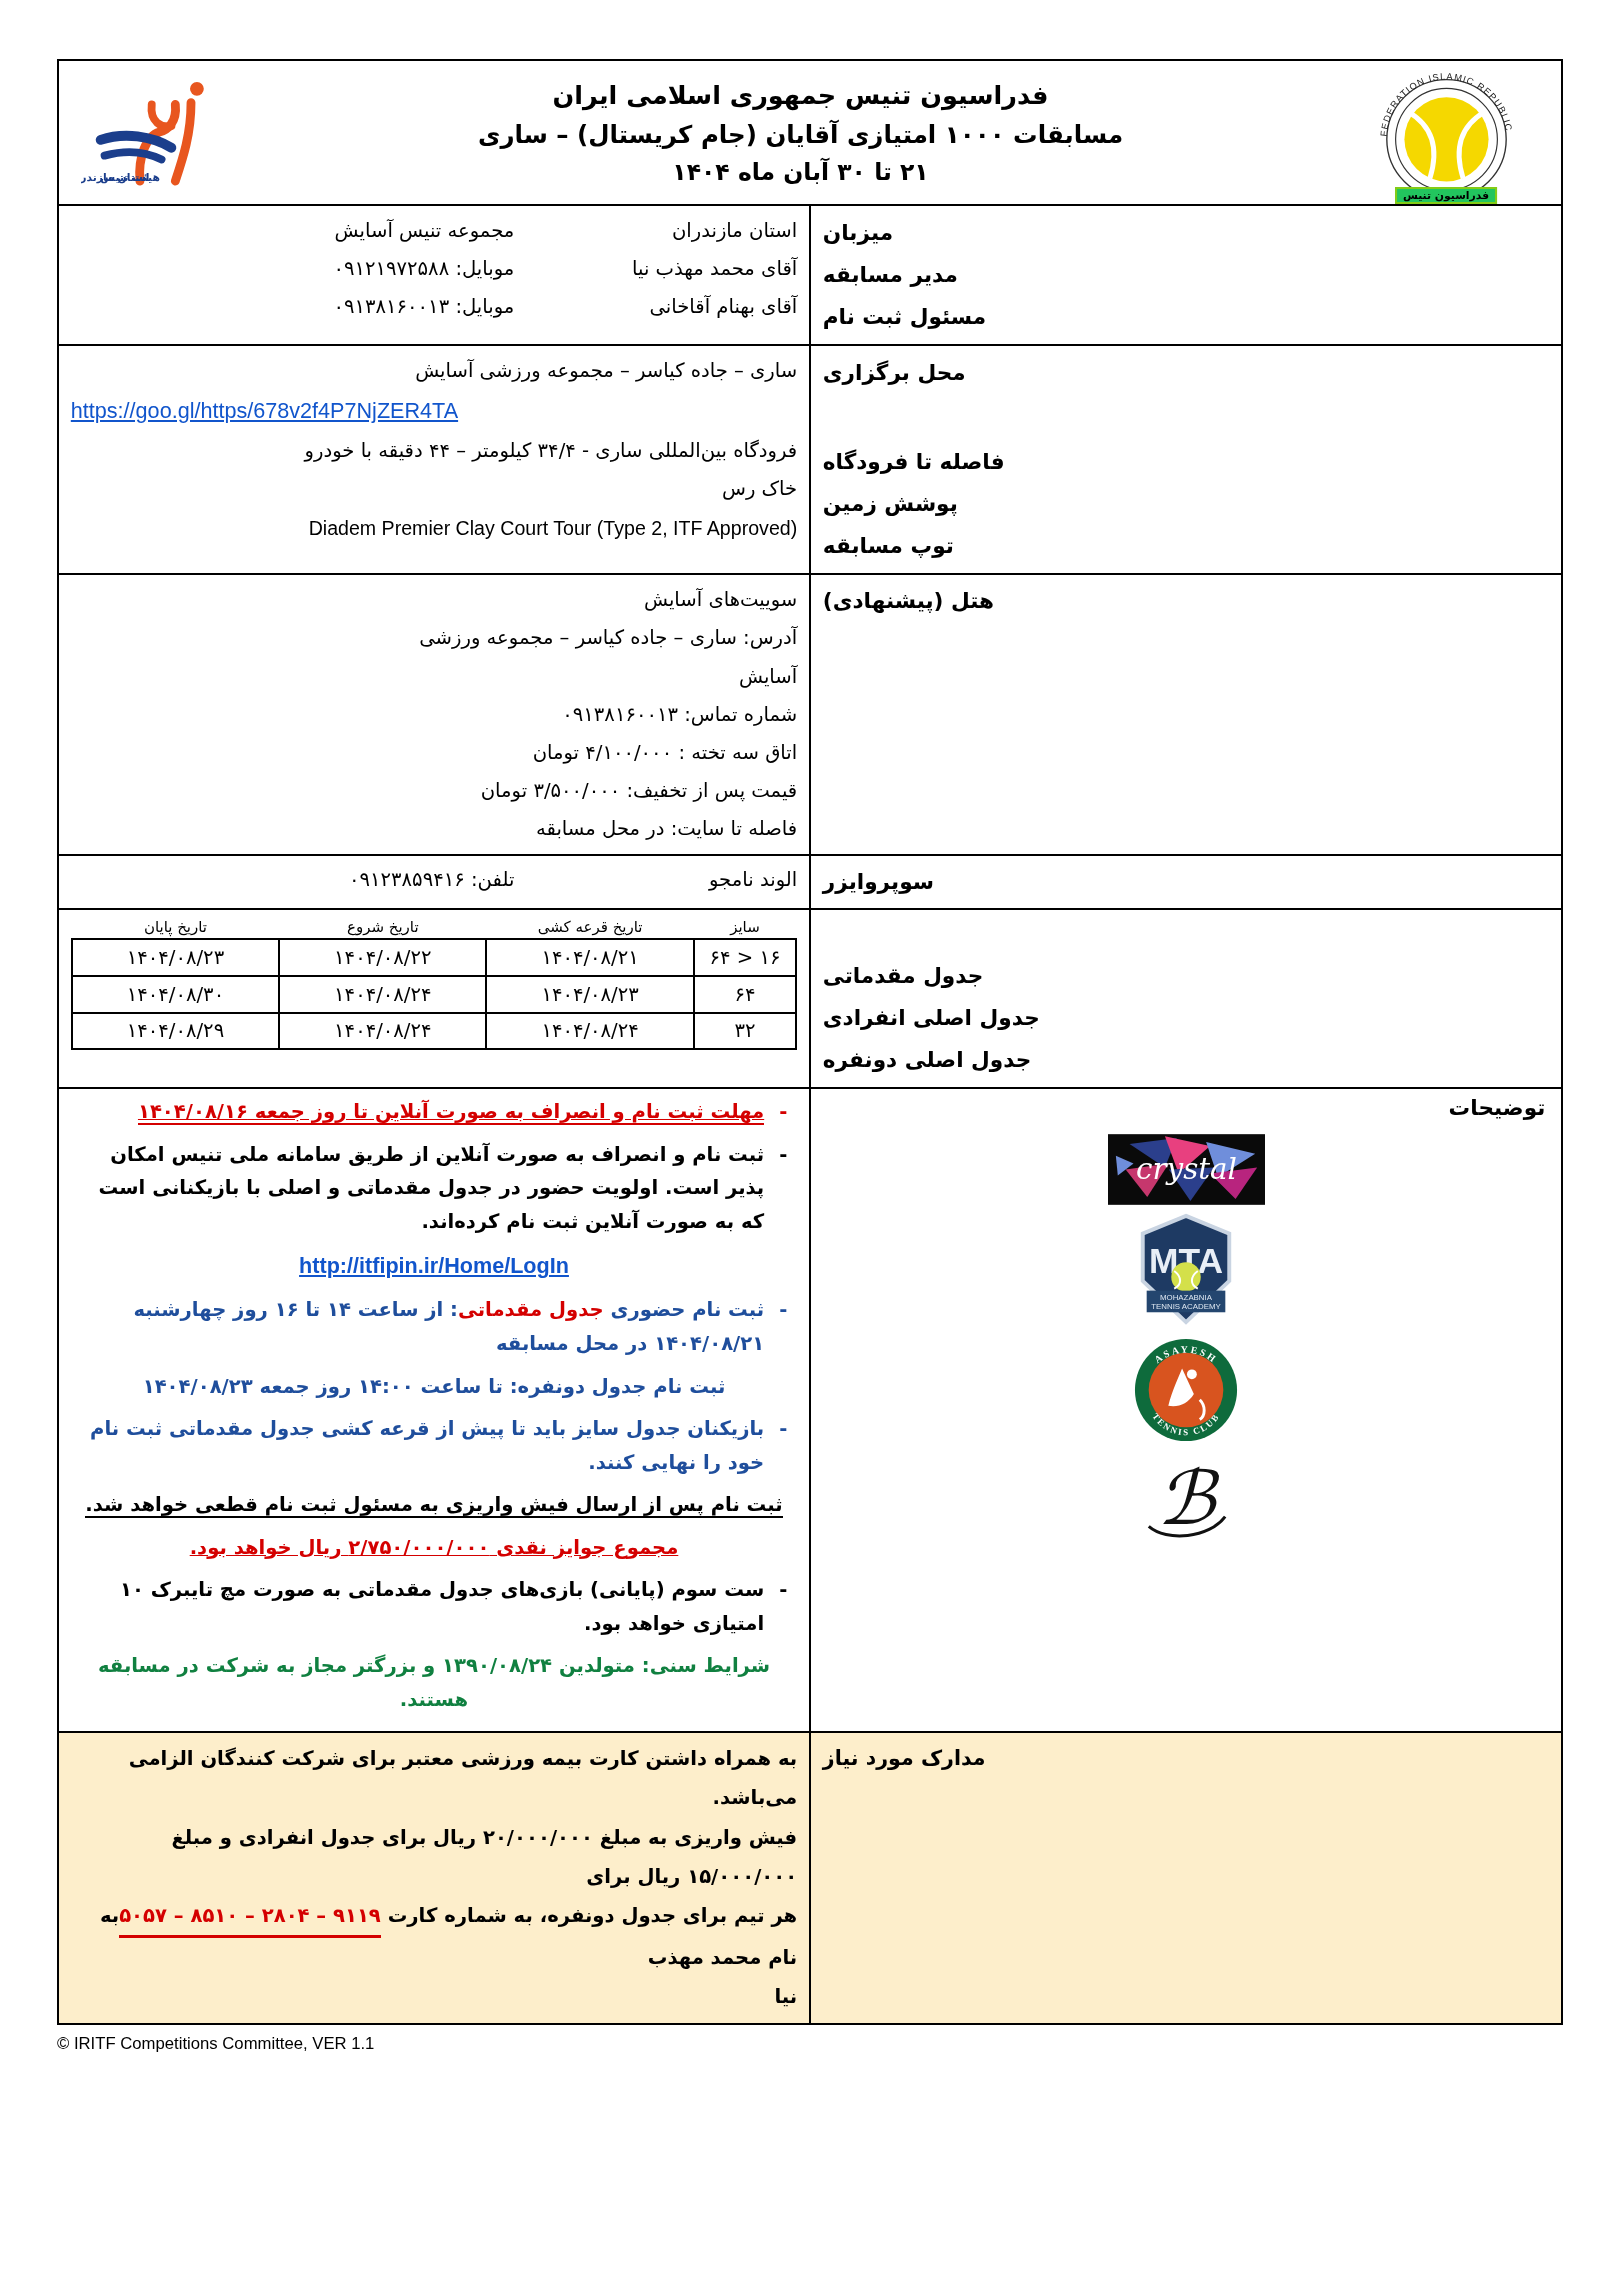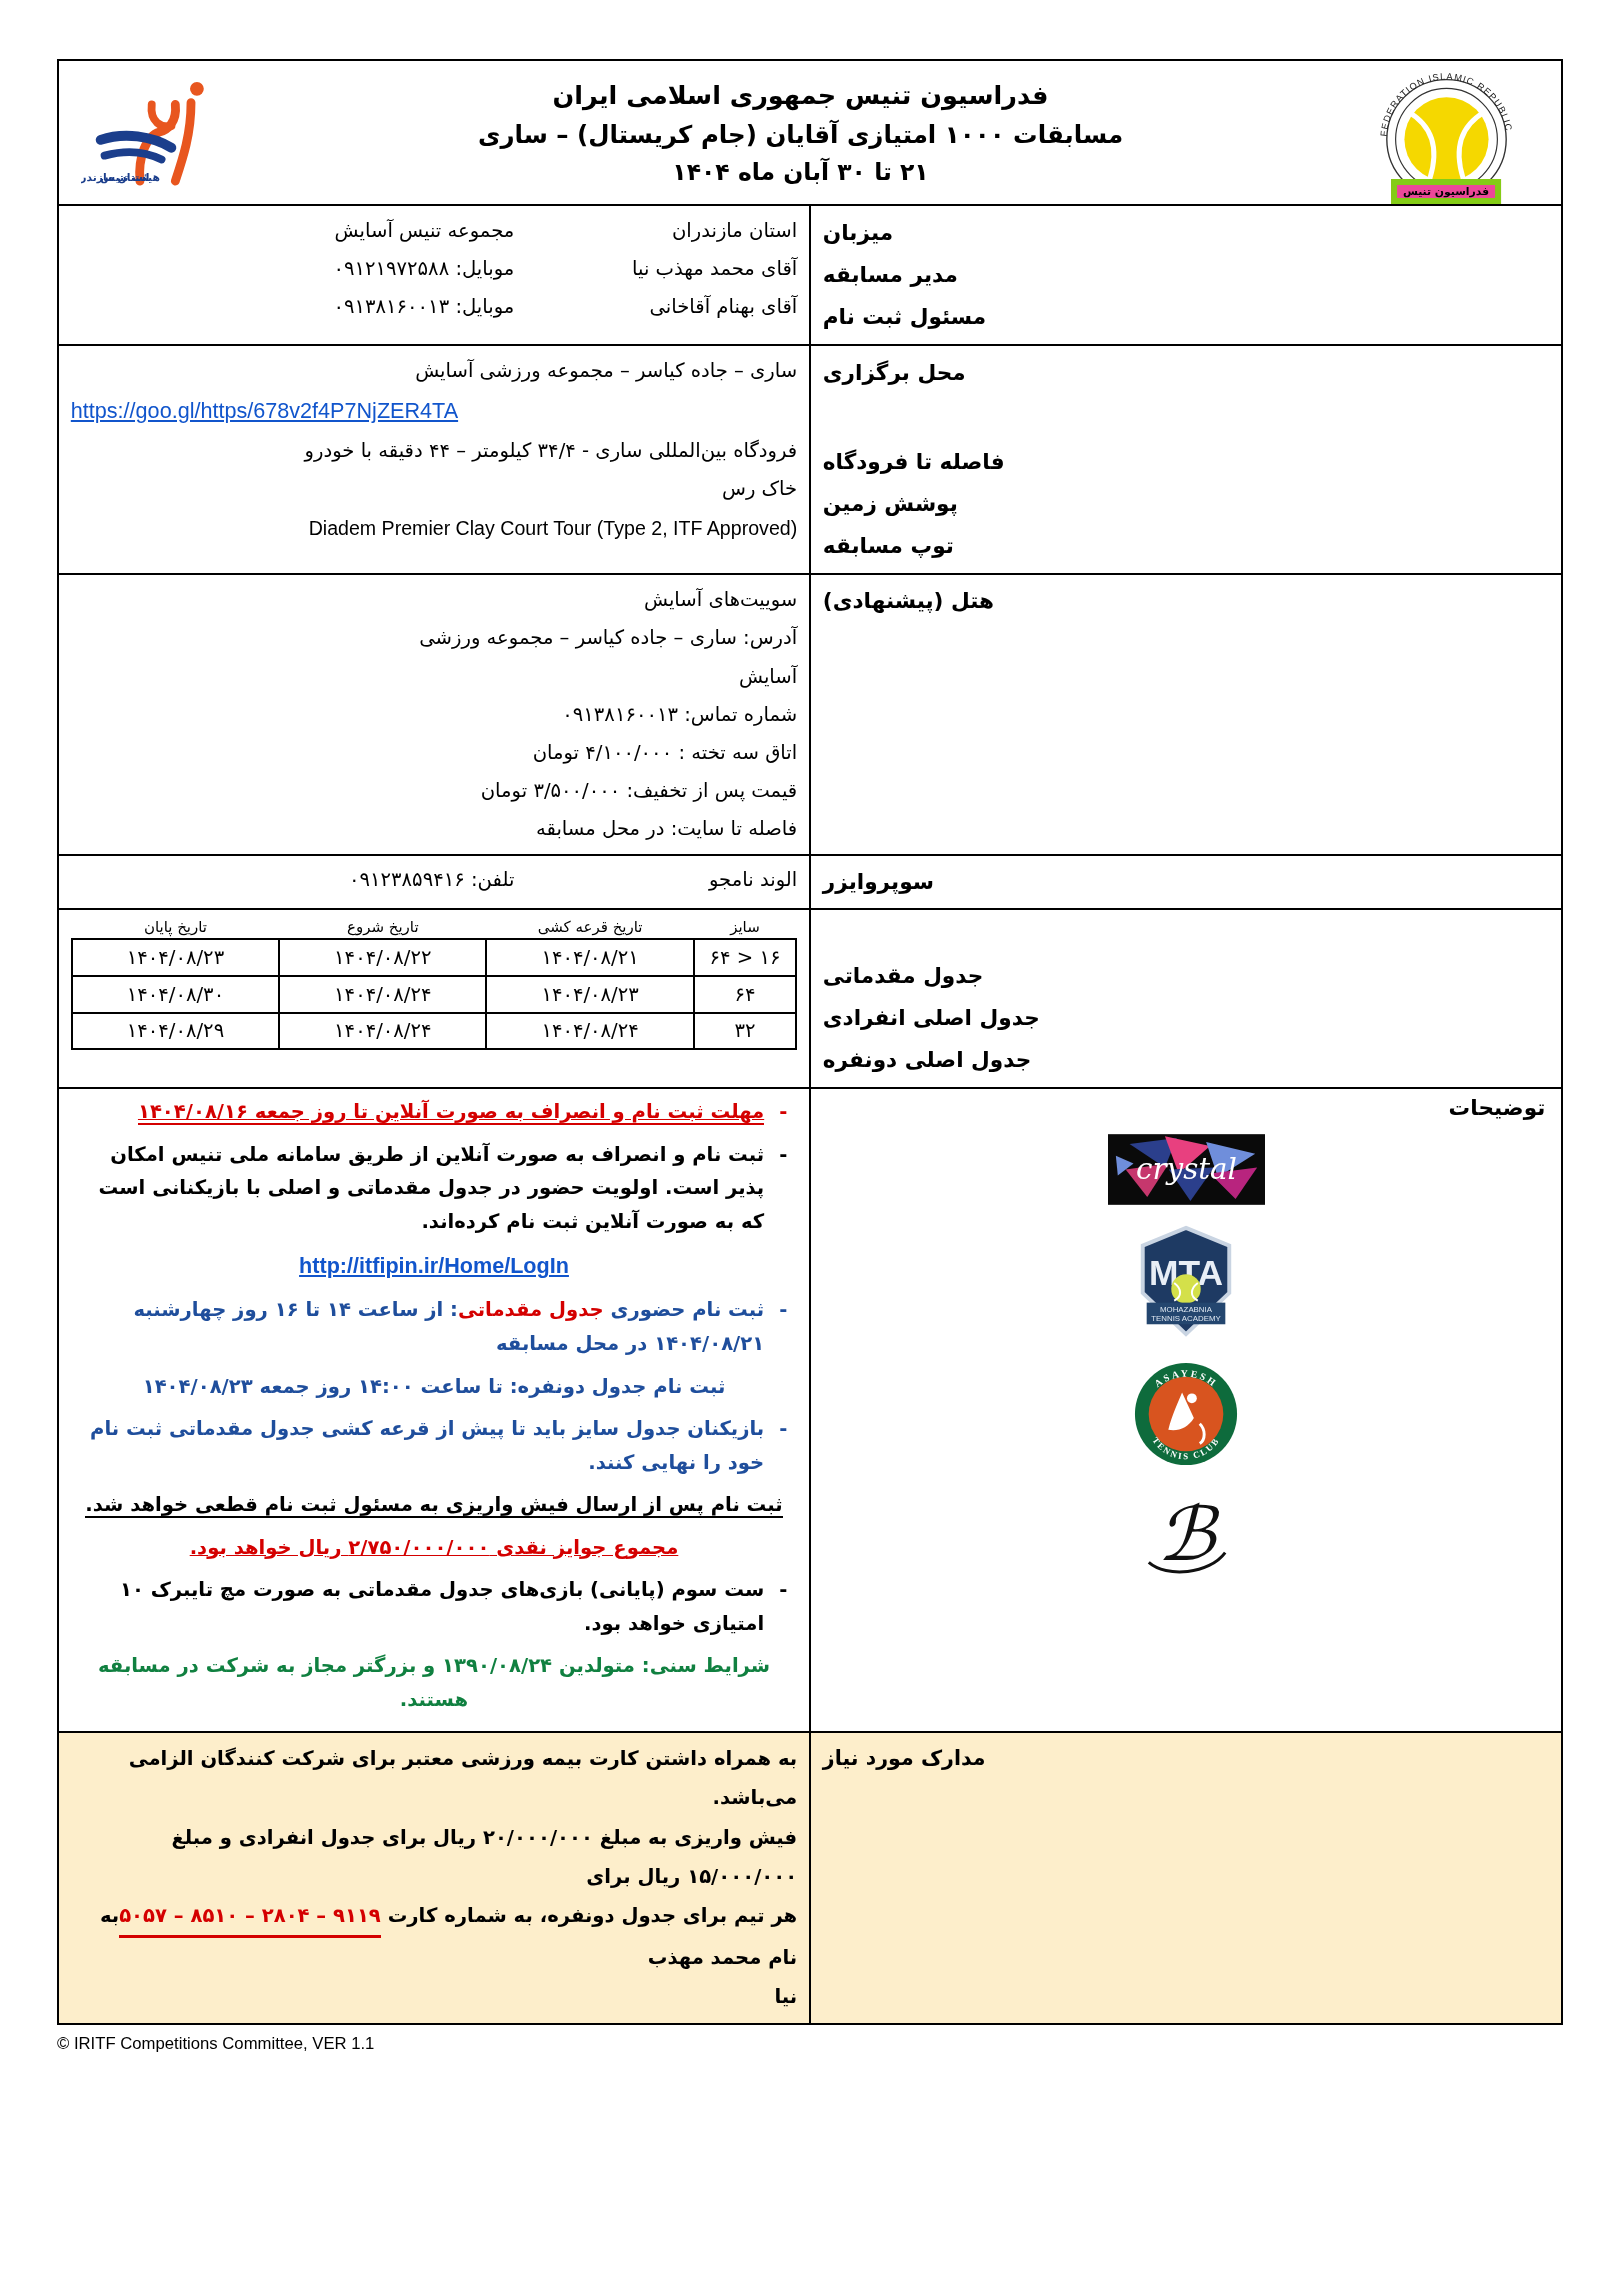--- a/index.html
+++ b/index.html
@@ -44,21 +44,21 @@
   .logo-box{width:211px;display:flex;align-items:center;justify-content:center;}
   .logo-box.right{width:230px;}
   
   .mz{position:relative;width:167px;height:116px;}
   .mz svg{display:block;}
   
   .fed{position:relative;width:147px;height:139px;}
   .fed .seal-txt{
     position:absolute;left:50%;transform:translateX(-50%);
     bottom:-2px;font-size:10.8px;font-weight:bold;
-    background:#ec4899;border:6px solid #84cc16;padding:0px 5.9px;white-space:nowrap;
+    background:#22c55e;border:2px solid #84cc16;padding:0px 5.9px;white-space:nowrap;
   }
   
   .lbl{
     width:211px;
     font-size:21.6px;font-weight:bold;
     text-align:left;
     padding-right:15.7px !important;
     line-height:1.85;
   }
   .val{font-size:19.6px;line-height:1.85;text-align:right;}
@@ -71,21 +71,21 @@
   .sub-rows > div{line-height:1.95;}
   
   .draw{width:100%;border-collapse:collapse;}
   .draw td,.draw th{border:0;padding:2px 3.9px;font-size:19.6px;text-align:center;}
   .draw th{font-weight:normal;font-size:15px;}
   .draw .c-size{width:88px;}
   .draw .c-date{width:186px;}
   
   .notes-lbl{width:211px;vertical-align:top;}
   .notes-lbl .t{font-size:21.6px;font-weight:bold;text-align:right;padding-right:3.9px;}
-  .sponsors{display:flex;flex-direction:column;align-items:center;gap:15px;margin-top:13.7px;}
+  .sponsors{display:flex;flex-direction:column;align-items:center;gap:3px;margin-top:13.7px;}
   .sp{display:block;}
   ul.notes{list-style:none;margin:0;padding:0;}
   ul.notes li{
     position:relative;
     font-size:19.6px;line-height:1.72;
     padding-right:33px;margin-bottom:8.8px;
     text-align:right;font-weight:bold;
   }
   ul.notes li::before{
     content:"-";position:absolute;right:9.8px;top:0;font-weight:bold;

